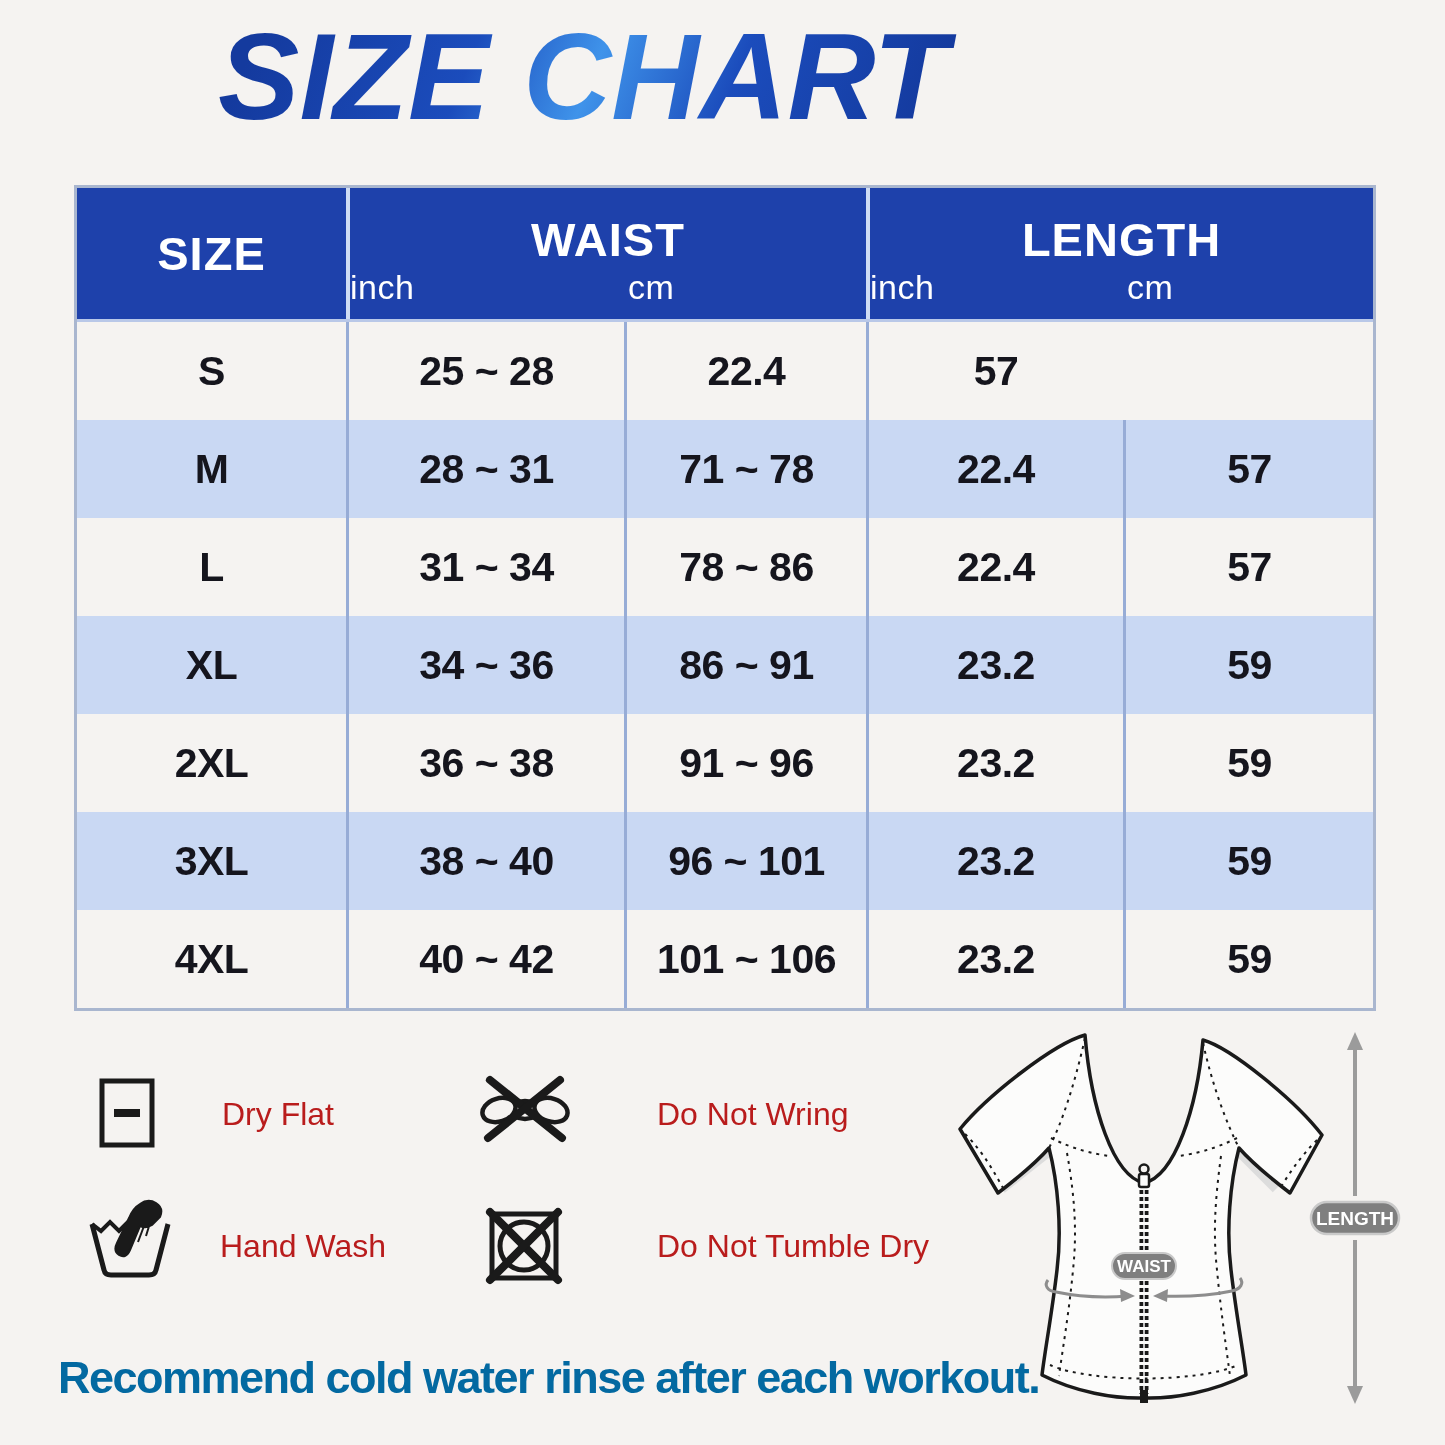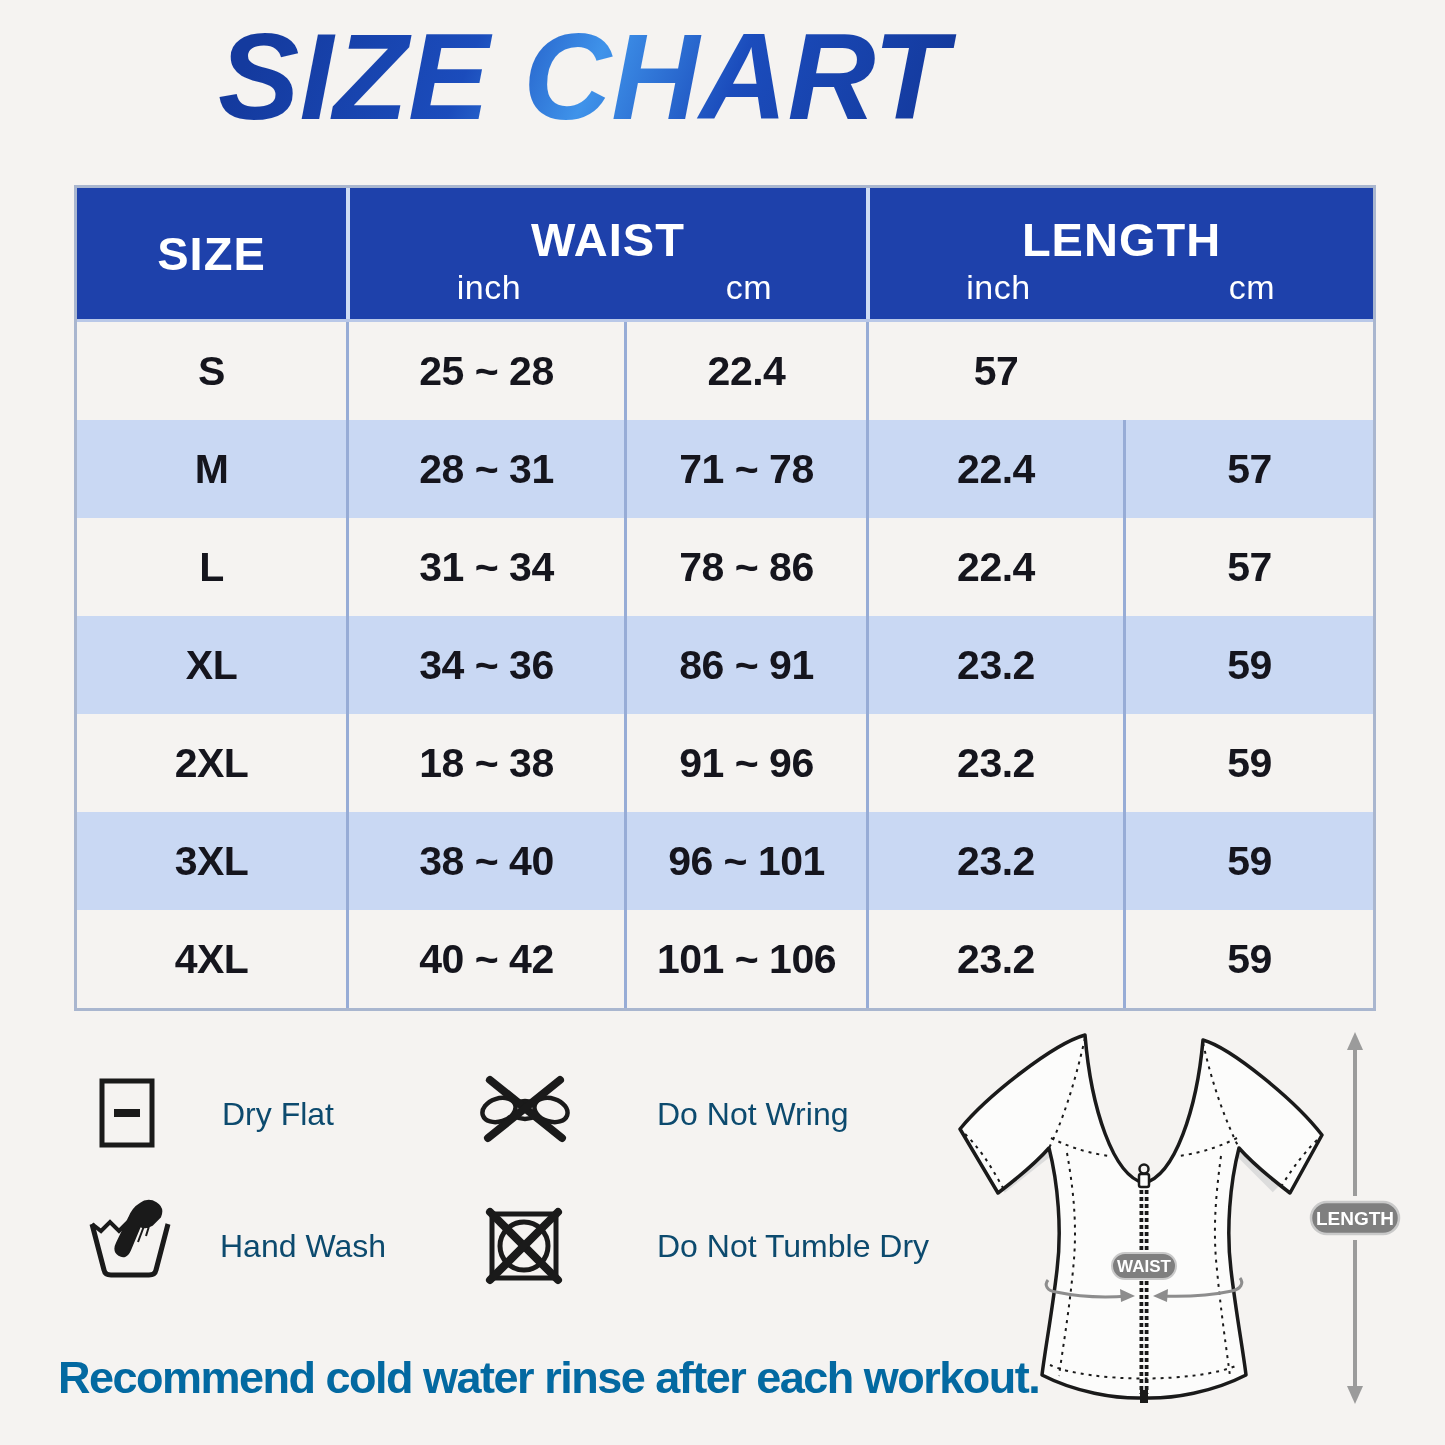--- a/index.html
+++ b/index.html
@@ -33,33 +33,33 @@
     height:134px;background:#1e41ab;color:#fff;
     border-bottom:3px solid #b9c8e8;box-sizing:border-box;
   }
   .th{position:relative;box-sizing:border-box;}
   .th + .th{border-left:4px solid #cfdcf4;}
   .th-label{text-align:center;font-weight:bold;font-size:47px;margin-top:24px;letter-spacing:1px;}
   .th-size .th-label{margin-top:38px;}
   .units{position:absolute;bottom:12px;left:0;right:0;display:grid;}
   .th-waist .units{grid-template-columns:278px 242px;}
   .th-length .units{grid-template-columns:257px 250px;}
-  .units span{text-align:center;font-size:34px;font-weight:400;letter-spacing:0.5px;}
+  .units span{text-align:left;font-size:34px;font-weight:400;letter-spacing:0.5px;}
   .tbody .tr{display:grid;grid-template-columns:269px 278px 242px 257px 250px;height:98px;}
   .tbody .tr:nth-child(even){background:#c9d8f3;}
   .tbody .tr:nth-child(odd){background:#f5f3f1;}
   .td{
     display:flex;align-items:center;justify-content:center;
     font-weight:bold;font-size:41px;color:#15151d;box-sizing:border-box;
     letter-spacing:-0.5px;
   }
   .td + .td{border-left:3px solid #97acd6;}
   
   .care-icon{position:absolute;}
-  .care-label{position:absolute;font-size:32px;color:#0c4a6e;font-weight:400;}
+  .care-label{position:absolute;font-size:32px;color:#b91c1c;font-weight:400;}
   
   .garment{position:absolute;left:935px;top:1008px;}
   
   .footer-note{
     position:absolute;left:58px;top:1352px;
     font-size:45px;font-weight:bold;letter-spacing:-1.5px;color:#0369a1;
   }
 </style>
 </head>
 <body>
@@ -111,21 +111,21 @@
     </div>
     <div class="tr">
       <div class="td">XL</div>
       <div class="td">34 ~ 36</div>
       <div class="td">86 ~ 91</div>
       <div class="td">23.2</div>
       <div class="td">59</div>
     </div>
     <div class="tr">
       <div class="td">2XL</div>
-      <div class="td">18 ~ 38</div>
+      <div class="td">36 ~ 38</div>
       <div class="td">91 ~ 96</div>
       <div class="td">23.2</div>
       <div class="td">59</div>
     </div>
     <div class="tr">
       <div class="td">3XL</div>
       <div class="td">38 ~ 40</div>
       <div class="td">96 ~ 101</div>
       <div class="td">23.2</div>
       <div class="td">59</div>

